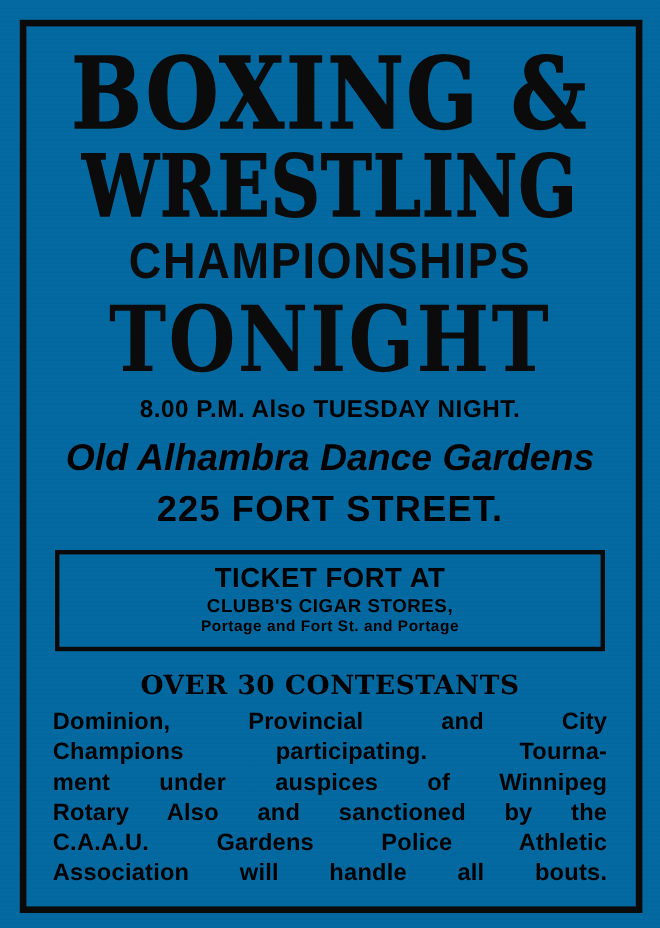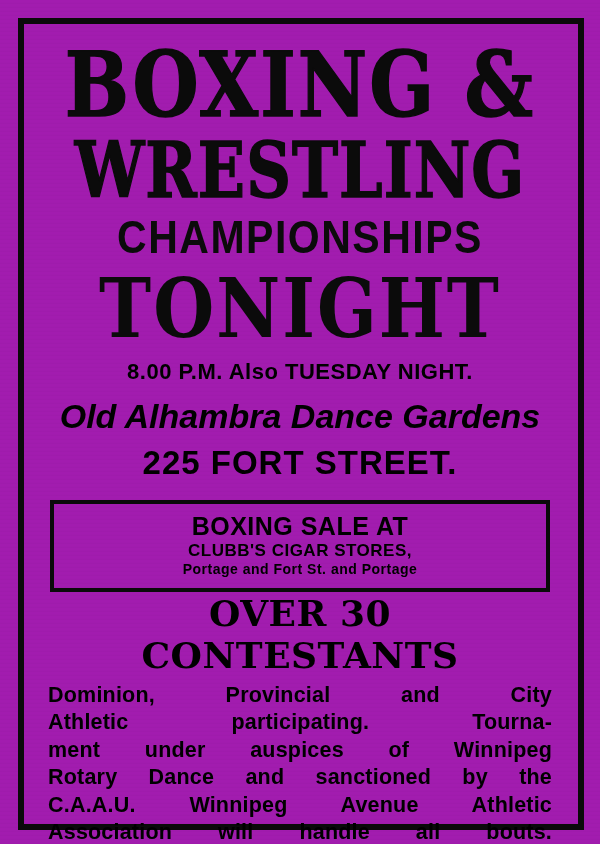--- a/index.html
+++ b/index.html
@@ -11,21 +11,21 @@
     width: 600px;
     height: 844px;
     font-family: "Liberation Sans", sans-serif;
     color: #000000;
     overflow: hidden;
   }
   .ad {
     position: relative;
     width: 600px;
     height: 844px;
-    background: #a21caf;
+    background: #0369a1;
     box-sizing: border-box;
     padding: 14px 14px 10px 14px;
   }
   .ad-border {
     position: absolute;
     left: 18px;
     top: 18px;
     right: 16px;
     bottom: 14px;
     border: 6px solid #0a0a0a;
@@ -119,22 +119,23 @@
   }
   .tl-1 { font-size: 25px; }
   .tl-2 { font-size: 17px; }
   .tl-3 { font-size: 14px; margin-top: 2px; }
   .tl-4 { font-size: 22px; margin-top: 2px; }
 
   
   .over-line {
     font-family: "DejaVu Serif", serif;
     font-weight: bold;
-    font-size: 36px;
+    font-size: 24px;
     letter-spacing: 0.5px;
+    margin-top: 16px;
   }
   .body-copy {
     font-family: "Liberation Sans", sans-serif;
     font-weight: bold;
     font-size: 21.5px;
     line-height: 1.28;
     letter-spacing: 0.2px;
     margin-top: 6px;
     text-align: justify;
     text-align-last: justify;
@@ -164,31 +165,31 @@
       <div class="line-wrestling">WRESTLING</div>
       <div class="line-champ">CHAMPIONSHIPS</div>
       <div class="line-tonight">TONIGHT</div>
     </div>
 
     <div class="line-time">8.00 P.M.  Also TUESDAY NIGHT.</div>
     <div class="line-venue">Old Alhambra Dance Gardens</div>
     <div class="line-address">225 FORT STREET.</div>
 
     <div class="ticket-box">
-      <div class="ticket-line tl-1">BOXING SALE AT</div>
+      <div class="ticket-line tl-1">TICKET FORT AT</div>
       <div class="ticket-line tl-2">CLUBB'S CIGAR STORES,</div>
       <div class="ticket-line tl-3">Portage and Fort St. and Portage</div>
     </div>
 
     <div class="over-line">OVER 30 CONTESTANTS</div>
 
     <div class="body-copy">
       <div>Dominion,  Provincial  and  City</div>
-      <div>Athletic participating.  Tourna-</div>
+      <div>Champions participating.  Tourna-</div>
       <div>ment under auspices of Winnipeg</div>
-      <div>Rotary Dance and sanctioned by the</div>
-      <div>C.A.A.U.  Winnipeg Avenue Athletic</div>
+      <div>Rotary Also and sanctioned by the</div>
+      <div>C.A.A.U.  Gardens Police Athletic</div>
       <div>Association will handle all bouts.</div>
     </div>
 
   </div>
   <div class="grain"></div>
 </div>
 
 </body></html>

